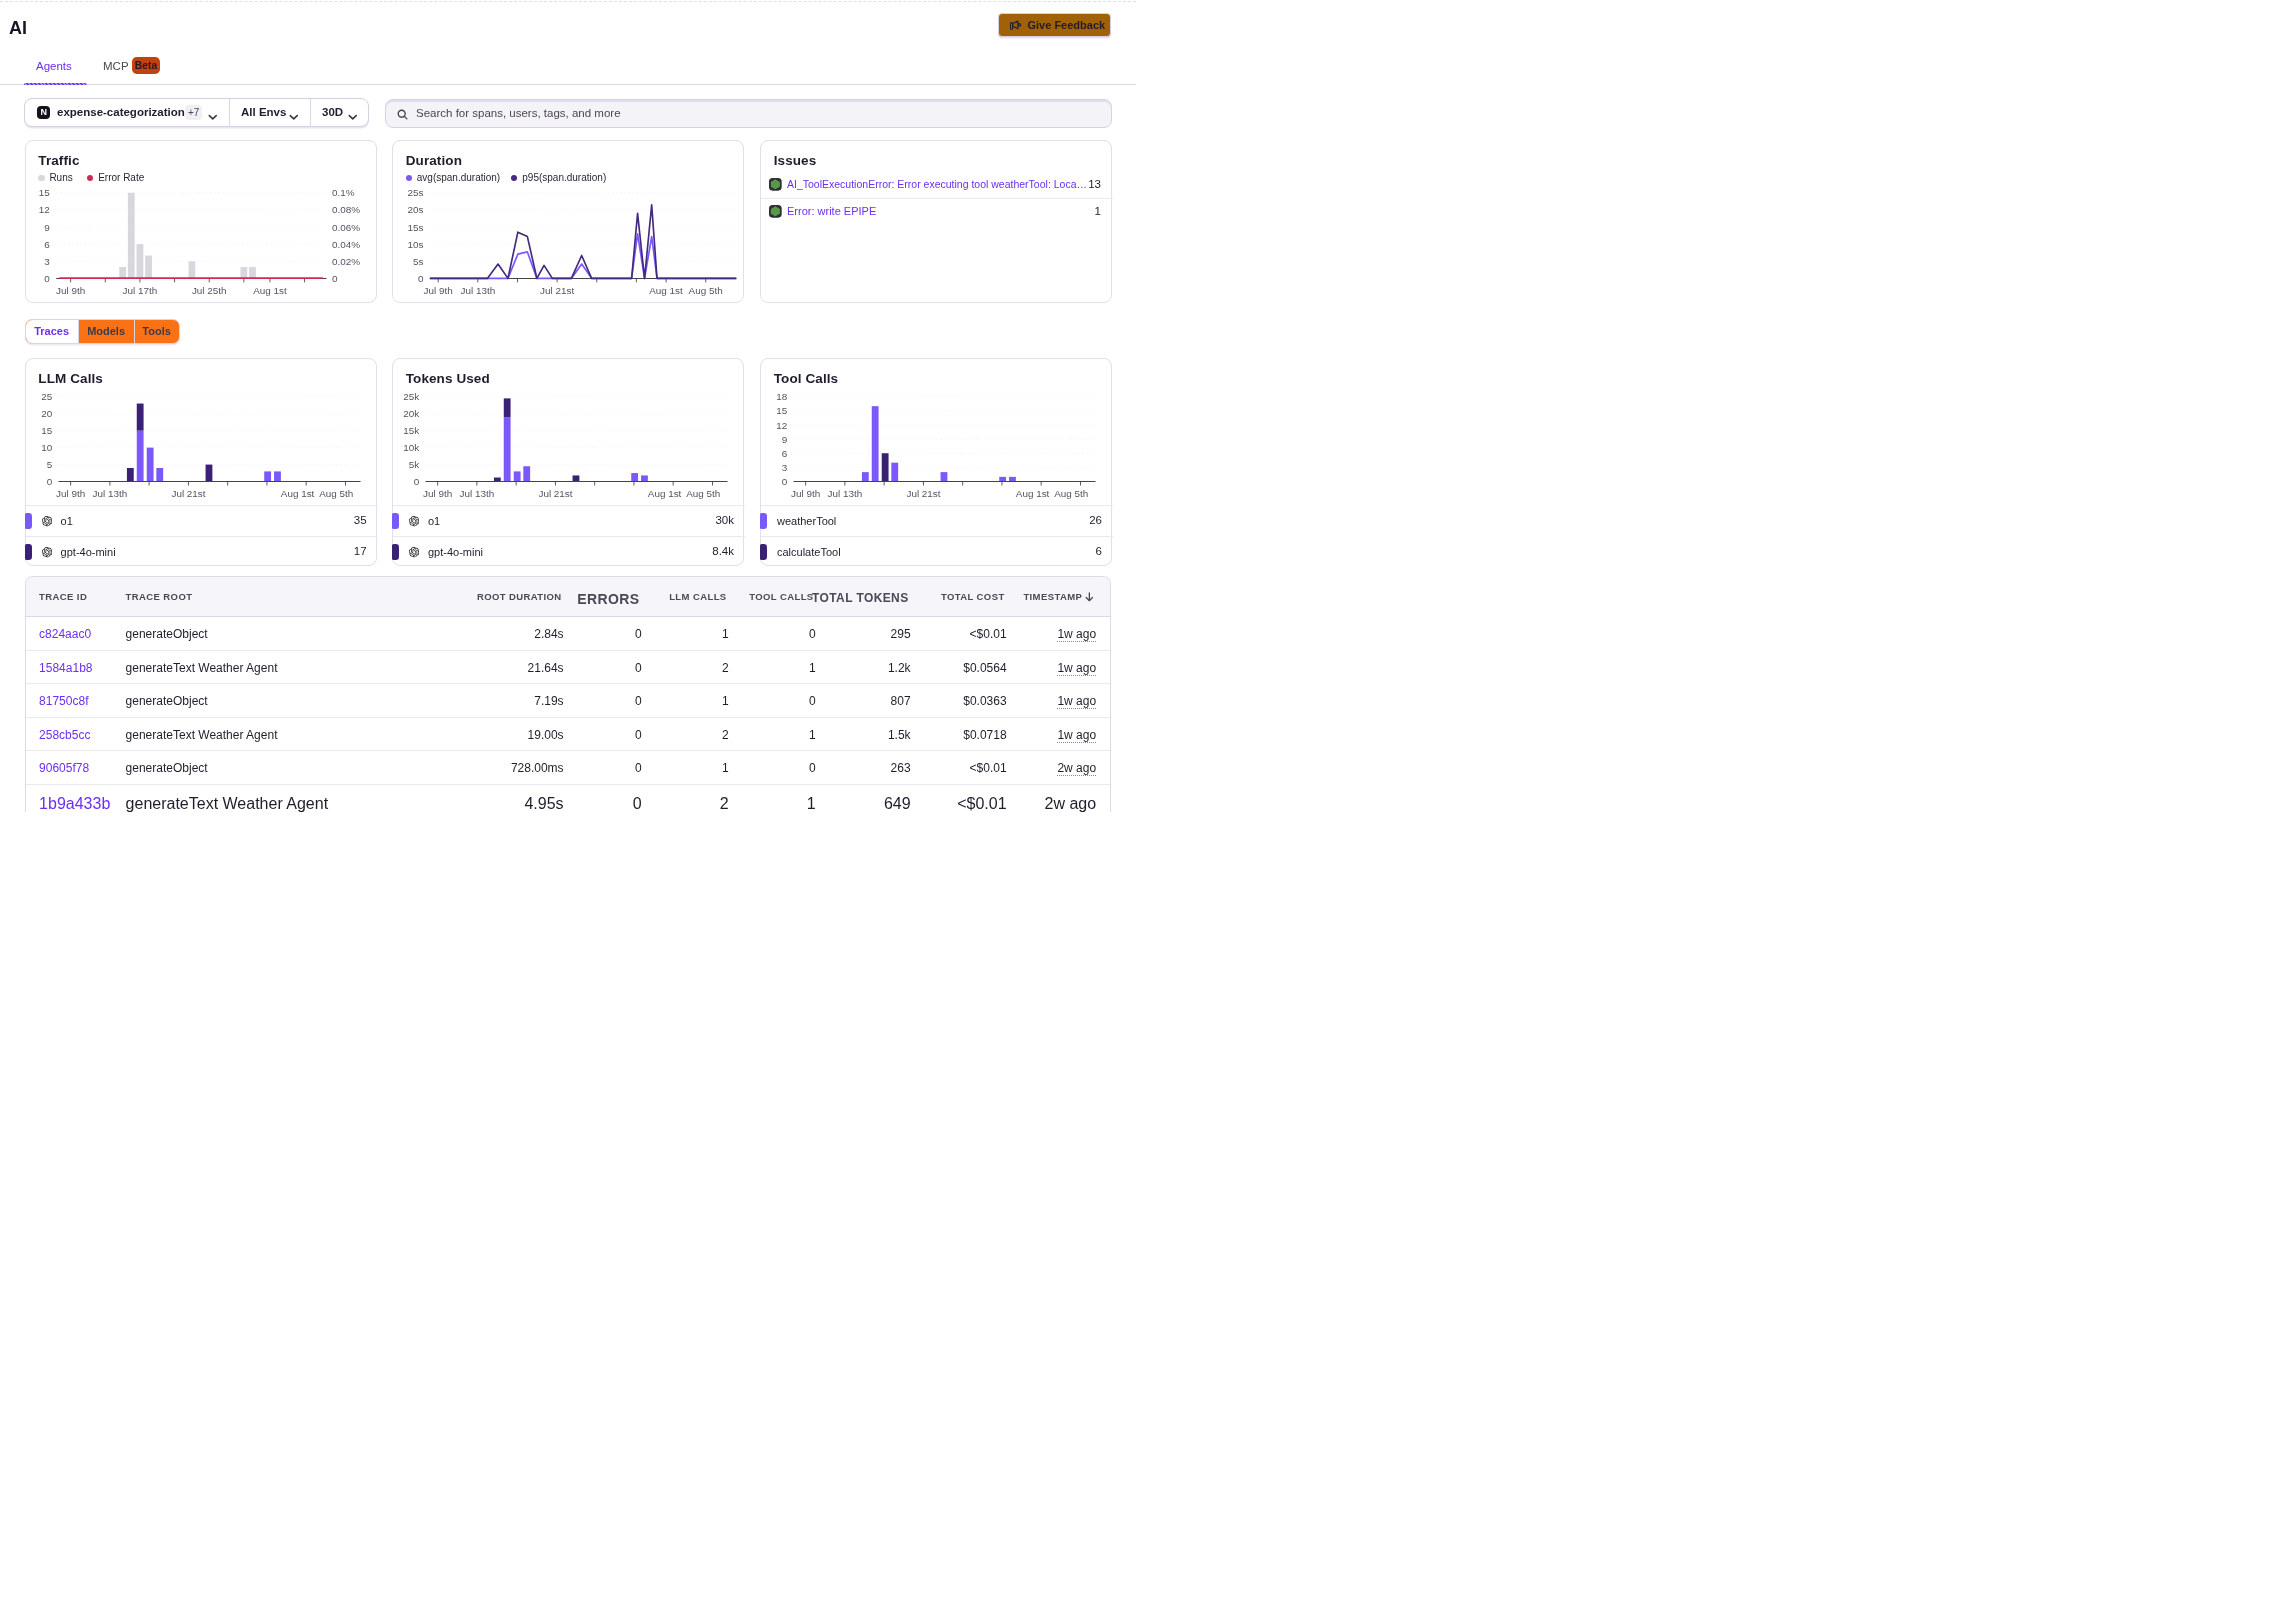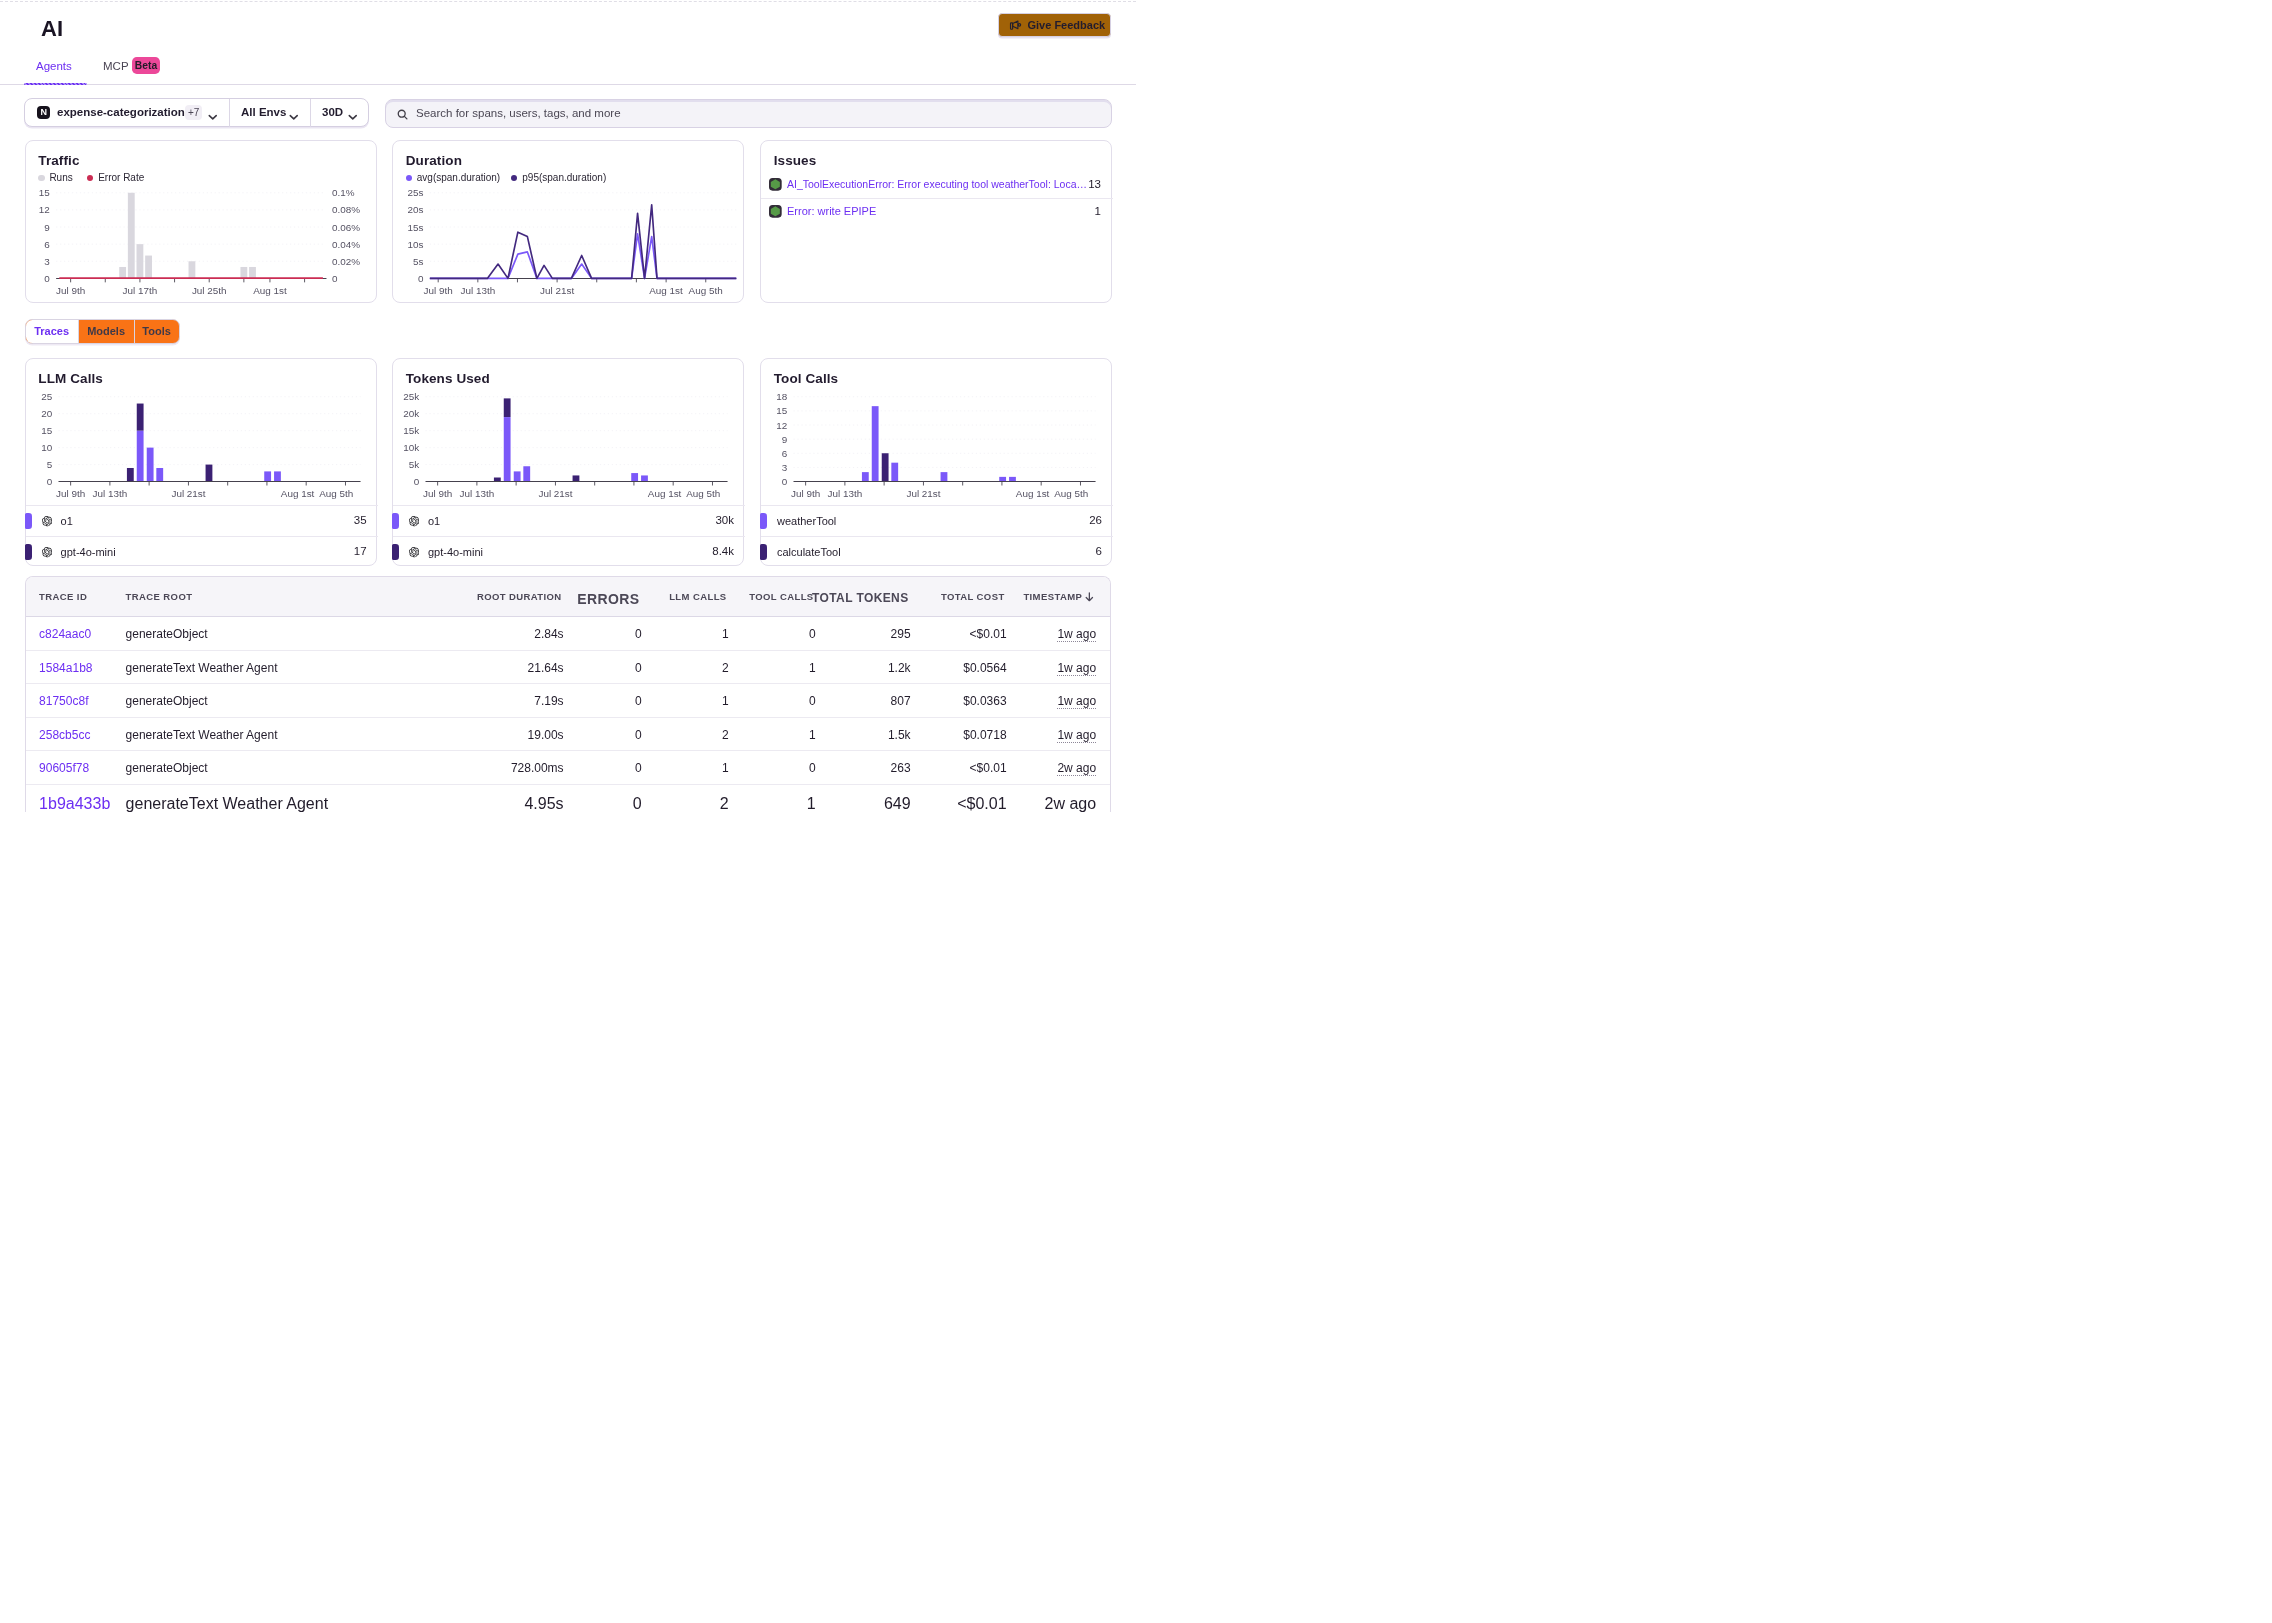--- a/index.html
+++ b/index.html
@@ -1,32 +1,32 @@
 <!DOCTYPE html>
 <html style="font-size:12.7px"><head><meta charset="utf-8"><style>
 *{margin:0;padding:0;box-sizing:border-box}
 html,body{width:1136px;height:812px;overflow:hidden;background:#fff;font-family:"Liberation Sans",sans-serif;-webkit-font-smoothing:antialiased}
 .abs{position:absolute}
 .card{position:absolute;background:#fff;border:0.8px solid #e2deeb;border-radius:8px}
 .ctitle{position:absolute;left:12.7px;top:12px;font-size:13.5px;font-weight:700;color:#221b2e;letter-spacing:0.1px}
 </style></head><body>
 <div style="position:relative;width:1136px;height:812px">
 <div class="abs" style="top:0.8px;left:0;width:1136px;border-top:0.8px dashed #e0dee6"></div>
-<div class="abs" style="left:41px;top:16px;font-size:22px;line-height:25px;font-weight:800;color:#1a1424">AI</div>
+<div class="abs" style="left:9px;top:16px;font-size:18px;line-height:25px;font-weight:800;color:#1a1424">AI</div>
 <div class="abs" style="left:998px;top:12.7px;width:113px;height:24.6px;background:#a16207;border:0.8px solid #d6d0e2;border-radius:4px;box-shadow:0 1.6px 0 #e7e2f0">
       <svg class="abs" style="left:10.3px;top:5.6px" width="12.7" height="12.7" viewBox="0 0 16 16" fill="none" stroke="#24202e" stroke-width="1.45" stroke-linejoin="round" stroke-linecap="round">
         <rect x="1.9" y="4.9" width="2.7" height="8" rx="0.9"></rect>
         <path d="M4.6 5.8 L11.2 2.6 V12.2 L4.6 9.2 Z"></path>
         <circle cx="13.1" cy="7.4" r="1.6"></circle>
       </svg>
       <div class="abs" style="left:28.5px;top:5.6px;font-size:11px;font-weight:700;color:#221c2e">Give Feedback</div>
     </div>
 <div class="abs" style="left:36px;top:60px;font-size:11.5px;font-weight:500;color:#6d2ff2">Agents</div>
 <div class="abs" style="left:103px;top:60px;font-size:11.5px;font-weight:500;color:#4b4554">MCP</div>
-<div class="abs" style="left:132px;top:57px;width:28px;height:17.4px;background:#ec4899;border-radius:4.8px;text-align:center;line-height:17.4px;font-size:10.3px;font-weight:700;color:#221a28">Beta</div>
+<div class="abs" style="left:132px;top:57px;width:28px;height:17.4px;background:#c2410c;border-radius:4.8px;text-align:center;line-height:17.4px;font-size:10.3px;font-weight:700;color:#221a28">Beta</div>
 <div class="abs" style="left:0;top:84px;width:1136px;border-top:0.8px solid #ded9e6"></div>
 <div class="abs" style="left:24px;top:83px;width:63px;height:2.1px;border-radius:1.6px;background:repeating-linear-gradient(45deg,#6d2ff2 0 1.3px,#a78cf6 1.3px 2.7px)"></div>
 <div class="abs" style="left:24px;top:98px;width:345px;height:29px;background:#fff;border:0.8px solid #d5cfe1;border-radius:8px;box-shadow:0 1.6px 0 #eae5f2">
 <div class="abs" style="left:204px;top:0;width:0.8px;height:28px;background:#dcd7e6"></div>
 <div class="abs" style="left:285px;top:0;width:0.8px;height:28px;background:#dcd7e6"></div>
 <div class="abs" style="left:12.3px;top:7.1px;width:13px;height:13px;border-radius:4px;background:#16121c;color:#fff;text-align:center;font-size:9px;font-weight:700;line-height:13px">N</div>
 <div class="abs" style="left:32px;top:7.1px;font-size:11.5px;font-weight:700;color:#221c2e">expense-categorization</div>
 <div class="abs" style="left:160px;top:6.3px;width:17.4px;height:15px;background:#f1eef5;border-radius:4px;text-align:center;line-height:15px;font-size:10px;color:#4c4655">+7</div>
 <div class="abs" style="left:183px;top:10px"><svg width="9.5" height="6.3" viewBox="0 0 12 8" fill="none" stroke="#3a3741" stroke-width="2" stroke-linecap="round" stroke-linejoin="round">
           <path d="M1.6 2 L6 6.2 L10.4 2"></path>

